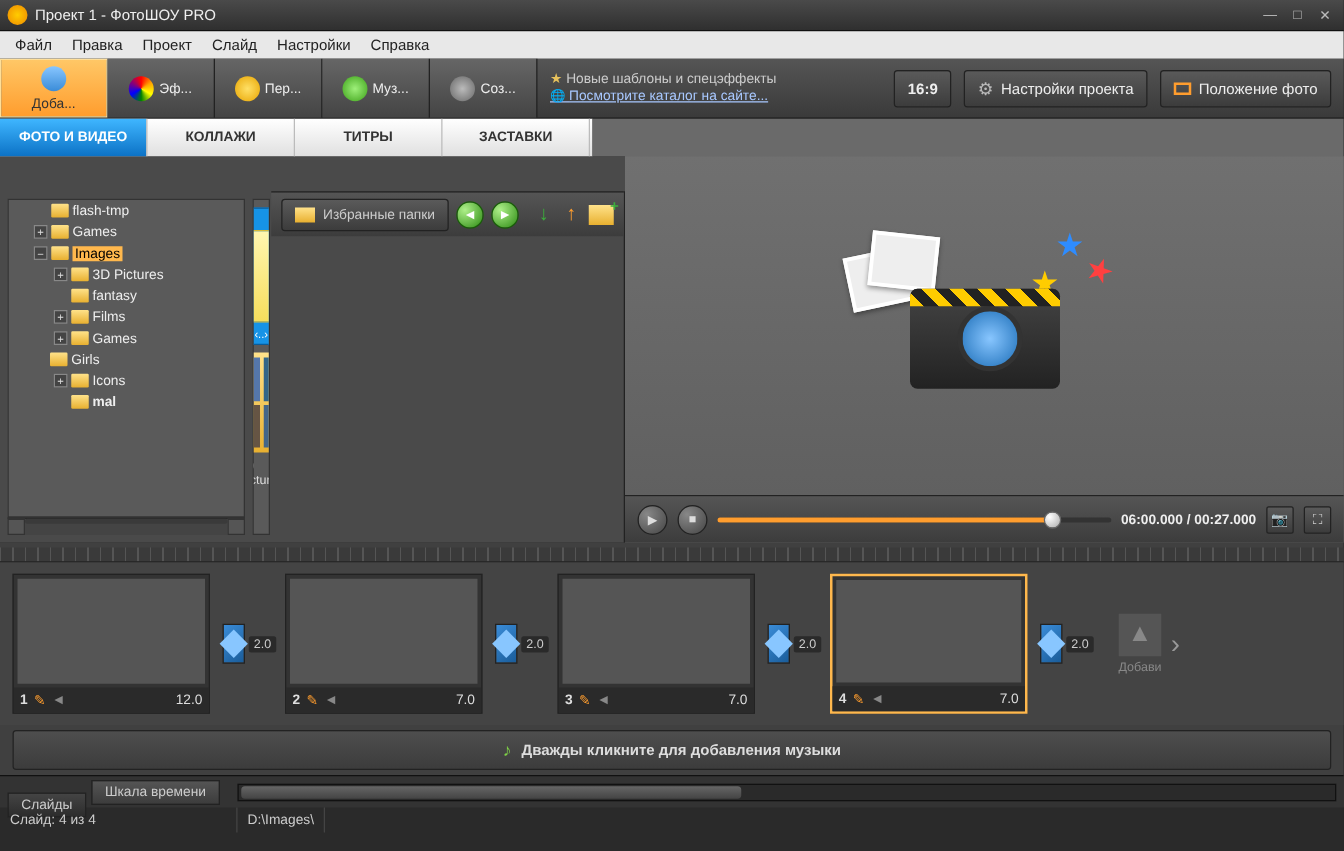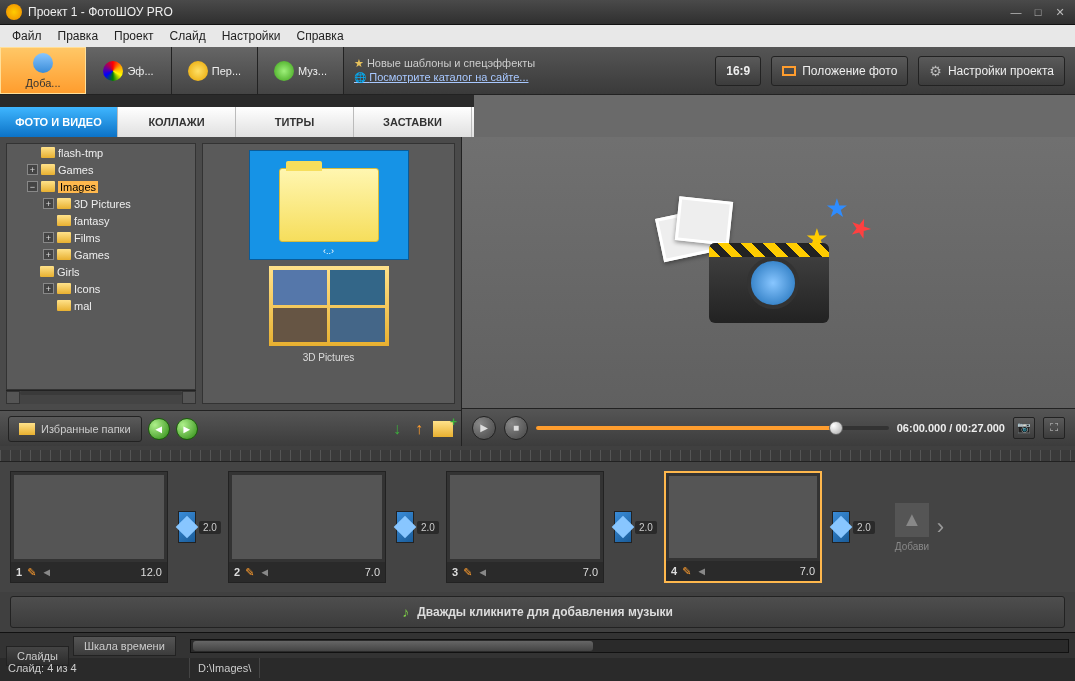--- a/index.html
+++ b/index.html
@@ -21,25 +21,25 @@
 .ic-note { background:radial-gradient(circle,#9ef07a,#3ca018); }
 .ic-reel { background:radial-gradient(circle,#bbb,#666); }
 .toolbar-right { flex:1; display:flex; align-items:center; padding:0 10px; gap:10px; }
 .tips { flex:1; font-size:11px; line-height:14px; }
 .tips .t1::before { content:"★ "; color:#e6c15c; }
 .tips .t2 { color:#a8c8ff; text-decoration:underline; }
 .tips .t2::before { content:"🌐 "; font-size:10px; }
 .tbtn { height:30px; padding:0 10px; background:linear-gradient(#5a5a5a,#3c3c3c); border:1px solid #222; border-radius:3px; display:flex; align-items:center; gap:6px; color:#eee; font-size:12px; cursor:pointer; }
 .tbtn .sq { width:14px; height:10px; border:2px solid #ff9d2e; }
 .tbtn .gear::before { content:"⚙"; color:#bbb; font-size:14px; }
-.subtabs { height:30px; background:linear-gradient(#ffffff,#e0e0e0); display:flex;margin-top:12px; }
+.subtabs { height:30px; background:linear-gradient(#ffffff,#e0e0e0); display:flex; }
 .subtab { flex:0 0 118px; display:flex; align-items:center; justify-content:center; font-size:11px; font-weight:bold; color:#333; border-right:1px solid #bbb; cursor:pointer; }
 .subtab.active { background:linear-gradient(#3fb6ff,#0c72c6); color:#fff; }
 .workspace { display:flex; height:309px; background:#4a4a4a; }
-.left-pane { width:462px; display:flex; flex-direction:column; border-right:1px solid #222; }
+.left-pane { width:500px; display:flex; flex-direction:row; border-right:1px solid #222;margin-top:28px; }
 .browser { flex:1; display:flex; gap:6px; padding:6px; overflow:hidden; }
 .tree { width:190px; background:#5a5a5a; border:1px solid #333; overflow:auto; }
 .tree-item { display:flex; align-items:center; height:17px; padding-left:4px; font-size:11px; color:#eee; cursor:pointer; white-space:nowrap; }
 .tree-item .exp { width:11px; height:11px; border:1px solid #888; display:inline-flex; align-items:center; justify-content:center; font-size:9px; margin-right:3px; color:#ddd; background:#444; }
 .tree-item .exp.blank { border:none; background:none; }
 .tree-item .fico { width:14px; height:11px; background:linear-gradient(#ffe28a,#e8b030); margin-right:3px; border-radius:1px; }
 .tree-item.sel .lbl { background:#ffb84d; color:#000; padding:0 2px; }
 .tree-scroll { height:14px; background:#444; border-top:1px solid #222; display:flex; }
 .tree-scroll .arr { width:14px; background:#555; border:1px solid #333; }
 .tree-scroll .track { flex:1; background:#3a3a3a; }
@@ -142,36 +142,40 @@
         <span>Эф...</span>
       </div>
       <div class="main-tab">
         <span class="ic ic-star"></span>
         <span>Пер...</span>
       </div>
       <div class="main-tab">
         <span class="ic ic-note"></span>
         <span>Муз...</span>
       </div>
+      <div class="main-tab">
+        <span class="ic ic-reel"></span>
+        <span>Соз...</span>
+      </div>
     </div>
   <div class="toolbar-right">
     <div class="tips">
       <div class="t1">Новые шаблоны и спецэффекты</div>
       <div class="t2">Посмотрите каталог на сайте...</div>
     </div>
     <div class="tbtn">
         <b>16:9</b>
       </div>
     <div class="tbtn">
+        <span class="gear"></span>
+        <span>Настройки проекта</span>
+      </div>
+    <div class="tbtn">
         <span class="sq"></span>
         <span>Положение фото</span>
-      </div>
-    <div class="tbtn">
-        <span class="gear"></span>
-        <span>Настройки проекта</span>
       </div>
   </div>
 </div>
 
 <div style="display:flex">
   <div style="width:474px">
     <div class="subtabs" id="subtabs">
         <div class="subtab active">ФОТО И ВИДЕО</div>
         <div class="subtab">КОЛЛАЖИ</div>
         <div class="subtab">ТИТРЫ</div>
@@ -224,21 +228,21 @@
             <div class="tree-item" style="padding-left: 19px;">
               <span class="exp blank"></span>
               <span class="fico"></span>
               <span class="lbl">Girls</span>
             </div>
             <div class="tree-item" style="padding-left: 36px;">
               <span class="exp">+</span>
               <span class="fico"></span>
               <span class="lbl">Icons</span>
             </div>
-            <div class="tree-item" style="padding-left: 36px;">
+            <div class="tree-item" style="padding-left: 36px; font-weight: bold;">
               <span class="exp blank"></span>
               <span class="fico"></span>
               <span class="lbl">mal</span>
             </div>
           </div>
         <div class="tree-scroll">
             <div class="arr"></div>
             <div class="track"></div>
             <div class="arr"></div>
           </div>

